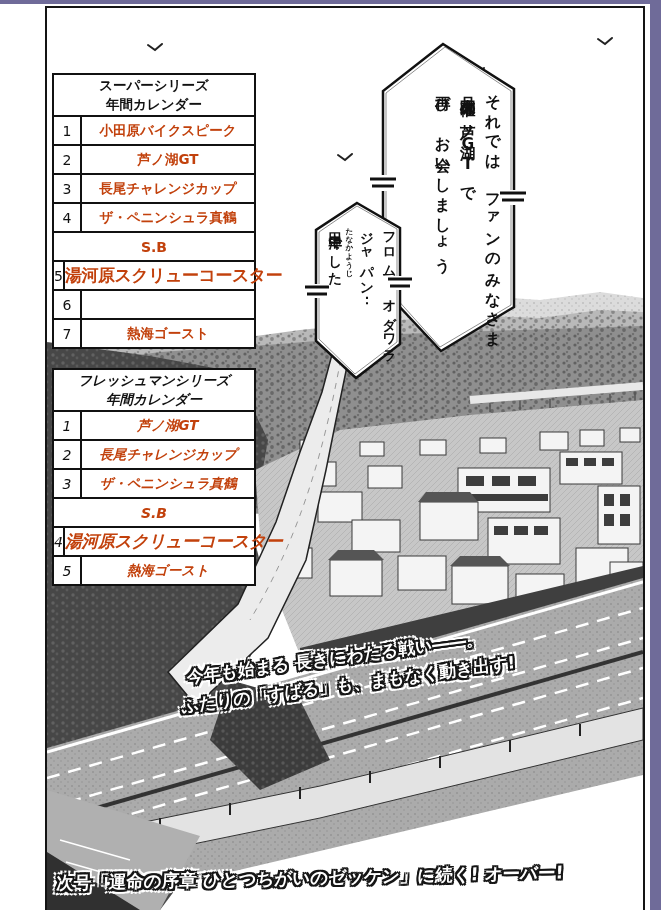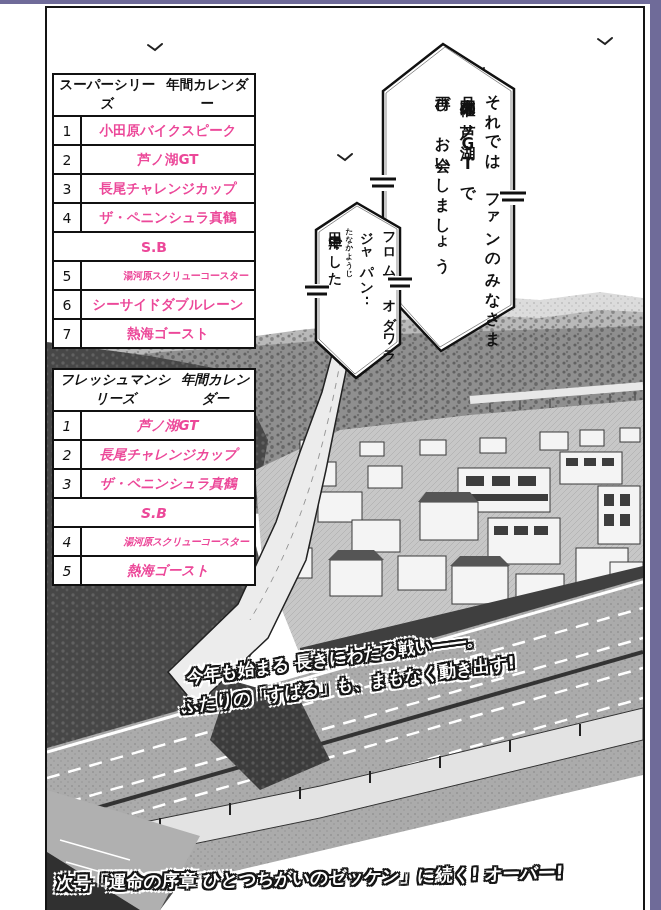--- a/index.html
+++ b/index.html
@@ -10,29 +10,29 @@
   .edge-right{position:absolute;left:650px;top:0;width:11px;height:910px;background:#6f6b99;z-index:9;}
   
   #page-frame{position:absolute;left:45px;top:6px;width:600px;height:906px;
               border:2px solid #141414;box-sizing:border-box;background:#fff;overflow:hidden;z-index:1;}
   #artwork{position:absolute;left:0;top:0;}
   
   .cal-table{position:absolute;left:52px;width:204px;background:#fff;border:2px solid #111;
              box-sizing:border-box;z-index:3;}
   #table1{top:73px;}
   #table2{top:368px;font-style:italic;}
-  .cal-header{min-height:40px;border-bottom:2px solid #111;display:flex;
+  .cal-header{min-height:40px;border-bottom:2px solid #111;display:flex;flex-direction:column;
               justify-content:center;text-align:center;font-size:13.5px;font-weight:600;line-height:1.4;color:#111;}
   .cal-row{display:flex;height:27px;border-bottom:2px solid #111;}
   .cal-row:last-child{border-bottom:none;}
   .cal-no{width:26px;border-right:2px solid #111;display:flex;align-items:center;justify-content:center;
           font-size:14px;color:#111;}
   .cal-name{flex:1;display:flex;align-items:center;justify-content:center;font-size:13.5px;
-            font-weight:600;color:#ec4899;white-space:nowrap;}
-  .cal-name.tight{font-size:10px;letter-spacing:-0.5px;margin-left:36px;}
+            font-weight:600;color:#c2410c;white-space:nowrap;}
+  .cal-name.tight{font-size:17px;letter-spacing:-0.5px;}
   .cal-row.full .cal-name{font-size:14px;border-radius:8px;}
   
   #bubble-layer{position:absolute;left:0;top:0;z-index:4;pointer-events:none;}
   .vtext{position:absolute;writing-mode:vertical-rl;text-orientation:upright;color:#111;z-index:5;}
   #bubble1-text{left:393px;top:84px;width:110px;height:272px;font-size:15.5px;font-weight:600;
                 letter-spacing:2px;line-height:1.3;}
   #bubble2-text{left:306px;top:222px;width:92px;height:152px;font-size:13.5px;font-weight:600;
                 letter-spacing:1.5px;line-height:1.3;}
   .vcol{display:block;}
   .vcol + .vcol{margin-block-start:5px;}
@@ -286,21 +286,20 @@
     </div>
     <div class="cal-row full">
       <div class="cal-name">S.B</div>
     </div>
     <div class="cal-row">
       <div class="cal-no">5</div>
       <div class="cal-name tight">湯河原スクリューコースター</div>
     </div>
     <div class="cal-row">
       <div class="cal-no">6</div>
-      <div class="cal-name">シーサイドダブルレーン</div>
     </div>
     <div class="cal-row">
       <div class="cal-no">7</div>
       <div class="cal-name">熱海ゴースト</div>
     </div>
   </div>
 
   <div id="table2" class="cal-table">
     <div class="cal-header">
       <div>フレッシュマンシリーズ</div>

